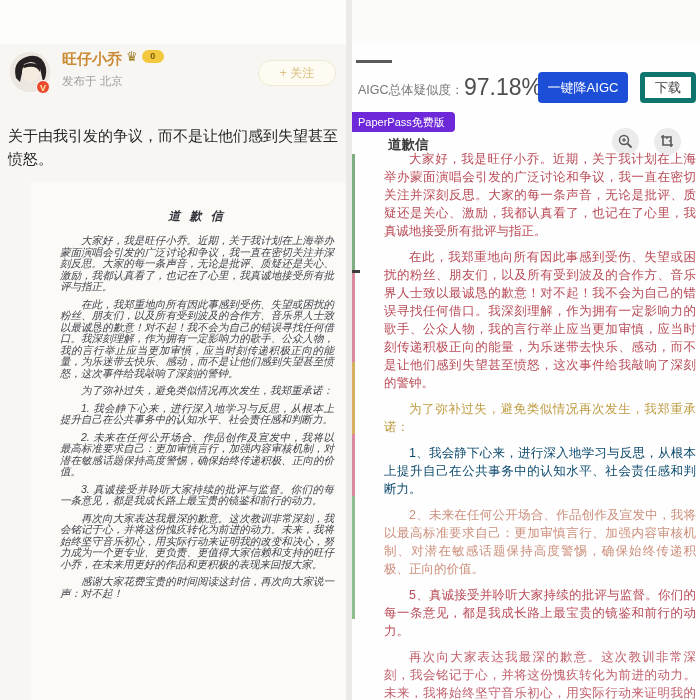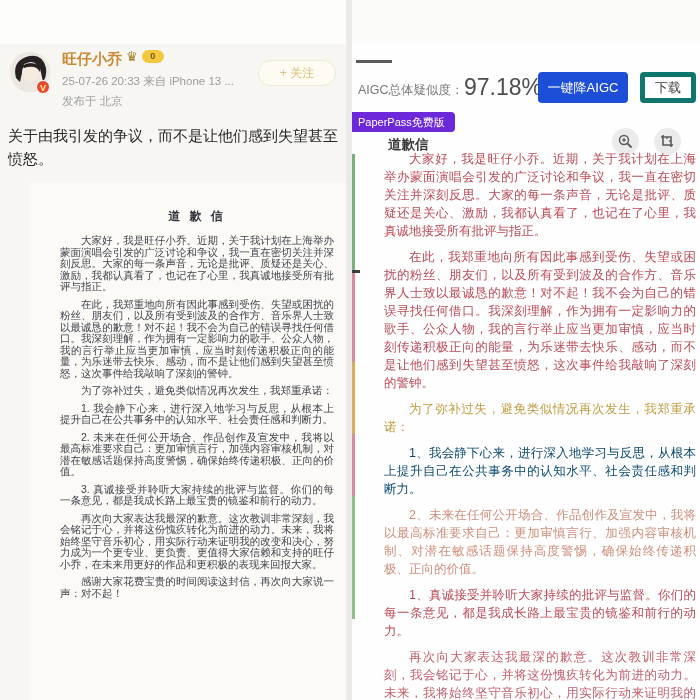--- a/index.html
+++ b/index.html
@@ -24,21 +24,21 @@
   .crown { color:#9a7a1e; font-size:13px; line-height:13px; }
   .vip { display:inline-block; width:22px; height:13px; background:#f3c83d; border-radius:7px;
     color:#7c5a12; font-size:9px; font-weight:bold; text-align:center; line-height:13px; }
   .wb-meta { color:#9c9c9c; font-size:11.5px; margin-top:5px; }
   .follow { position:absolute; right:2px; top:10px; width:78px; height:26px; border-radius:14px;
     background:#fdfbf2; border:1px solid #f0e9d3; color:#d9be7e; font-size:12px;
     font-family:inherit; }
   .wb-text { position:absolute; left:8px; top:124px; width:334px; color:#262626;
     font-size:15px; line-height:23px; }
   .letter { position:absolute; left:30px; top:182px; width:316px; height:518px;
-    background:#fbfaf7; padding:26px 12px 0 30px; color:#42424b; }
+    background:#fbfaf7; padding:26px 12px 0 30px; color:#42424b;font-style:italic; }
   .letter-title { text-align:center; font-weight:bold; font-size:12px; letter-spacing:3px;
     color:#33333c; margin-bottom:10px; }
   .letter p { font-size:10.5px; line-height:11.5px; text-align:justify; text-indent:2em;
     margin-bottom:6px; }
 
   
   .pp-panel { position:absolute; left:352px; top:44px; width:416px; height:656px;
     background:#fefefe; overflow:hidden; }
   .pp-dash { position:absolute; left:4px; top:16px; width:36px; height:3px; background:#5b5b5b; }
   .pp-header { position:absolute; left:0; top:28px; width:348px; height:34px; }
@@ -83,21 +83,20 @@
           <path d="M12 14 Q20 8 31 14 L30 20 Q26 12 14 16 Z" fill="#262224"></path>
         </svg>
         <span class="vbadge">V</span>
       </div>
       <div class="wb-user">
         <div class="wb-name-row">
           <span class="wb-name">旺仔小乔</span>
           <span class="crown">♛</span>
           <span class="vip">0</span>
         </div>
-        <div class="wb-meta">25-07-26 20:33  来自 iPhone 13 ...</div>
         <div class="wb-meta">发布于 北京</div>
       </div>
       <button class="follow">+ 关注</button>
     </div>
 
     <div class="wb-text">关于由我引发的争议，而不是让他们感到失望甚至愤怒。</div>
 
     <div class="letter">
       <div class="letter-title">道 歉 信</div>
       <p>大家好，我是旺仔小乔。近期，关于我计划在上海举办蒙面演唱会引发的广泛讨论和争议，我一直在密切关注并深刻反思。大家的每一条声音，无论是批评、质疑还是关心、激励，我都认真看了，也记在了心里，我真诚地接受所有批评与指正。</p>
@@ -153,19 +152,19 @@
           <div style="height: 62px; background: rgb(217, 138, 156);"></div>
           <div style="height: 123px; background: rgb(143, 190, 143);"></div>
         </div>
       <div class="pp-marker"></div>
       <div class="pp-content">
         <p style="color: rgb(185, 74, 86);">大家好，我是旺仔小乔。近期，关于我计划在上海举办蒙面演唱会引发的广泛讨论和争议，我一直在密切关注并深刻反思。大家的每一条声音，无论是批评、质疑还是关心、激励，我都认真看了，也记在了心里，我真诚地接受所有批评与指正。</p>
         <p style="color: rgb(185, 74, 86);">在此，我郑重地向所有因此事感到受伤、失望或困扰的粉丝、朋友们，以及所有受到波及的合作方、音乐界人士致以最诚恳的歉意！对不起！我不会为自己的错误寻找任何借口。我深刻理解，作为拥有一定影响力的歌手、公众人物，我的言行举止应当更加审慎，应当时刻传递积极正向的能量，为乐迷带去快乐、感动，而不是让他们感到失望甚至愤怒，这次事件给我敲响了深刻的警钟。</p>
         <p style="color: rgb(191, 156, 67);">为了弥补过失，避免类似情况再次发生，我郑重承诺：</p>
         <p style="color: #0c4a6e;">1、我会静下心来，进行深入地学习与反思，从根本上提升自己在公共事务中的认知水平、社会责任感和判断力。</p>
         <p style="color: rgb(204, 142, 122);">2、未来在任何公开场合、作品创作及宣发中，我将以最高标准要求自己：更加审慎言行、加强内容审核机制、对潜在敏感话题保持高度警惕，确保始终传递积极、正向的价值。</p>
-        <p style="color: rgb(185, 74, 86);">1、真诚接受并聆听大家持续的批评与监督。你们的每一条意见，都是我成长路上最宝贵的镜鉴和前行的动力。</p>
+        <p style="color: rgb(185, 74, 86);">5、真诚接受并聆听大家持续的批评与监督。你们的每一条意见，都是我成长路上最宝贵的镜鉴和前行的动力。</p>
         <p style="color: rgb(194, 95, 107);">再次向大家表达我最深的歉意。这次教训非常深刻，我会铭记于心，并将这份愧疚转化为前进的动力。未来，我将始终坚守音乐初心，用实际行动来证明我的改变和决心，努力成为一个更专业、更负责、更值得大家信赖和支持的旺仔小乔，在未来用更好的作品和更积极的表现来回报大家。</p>
 
       </div>
     </div>
   </div>
 </div>
 
 </body></html>

